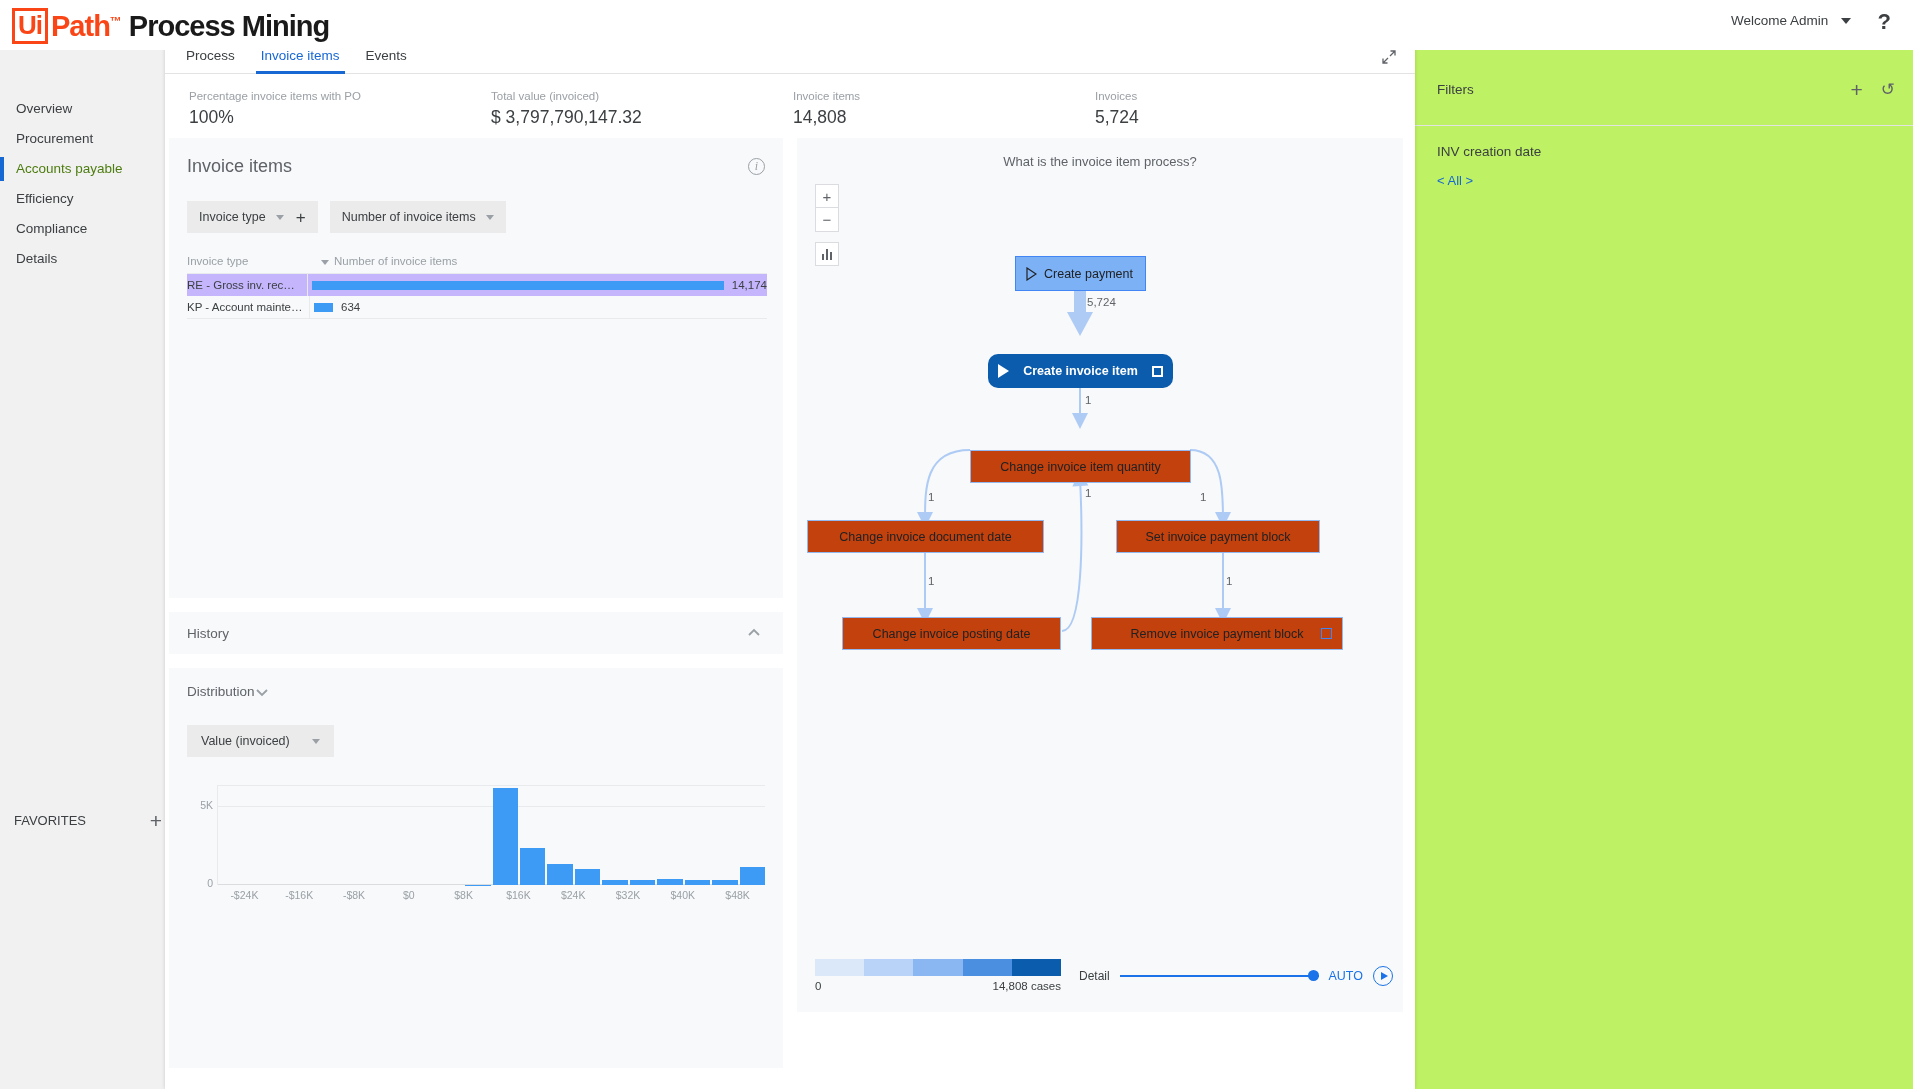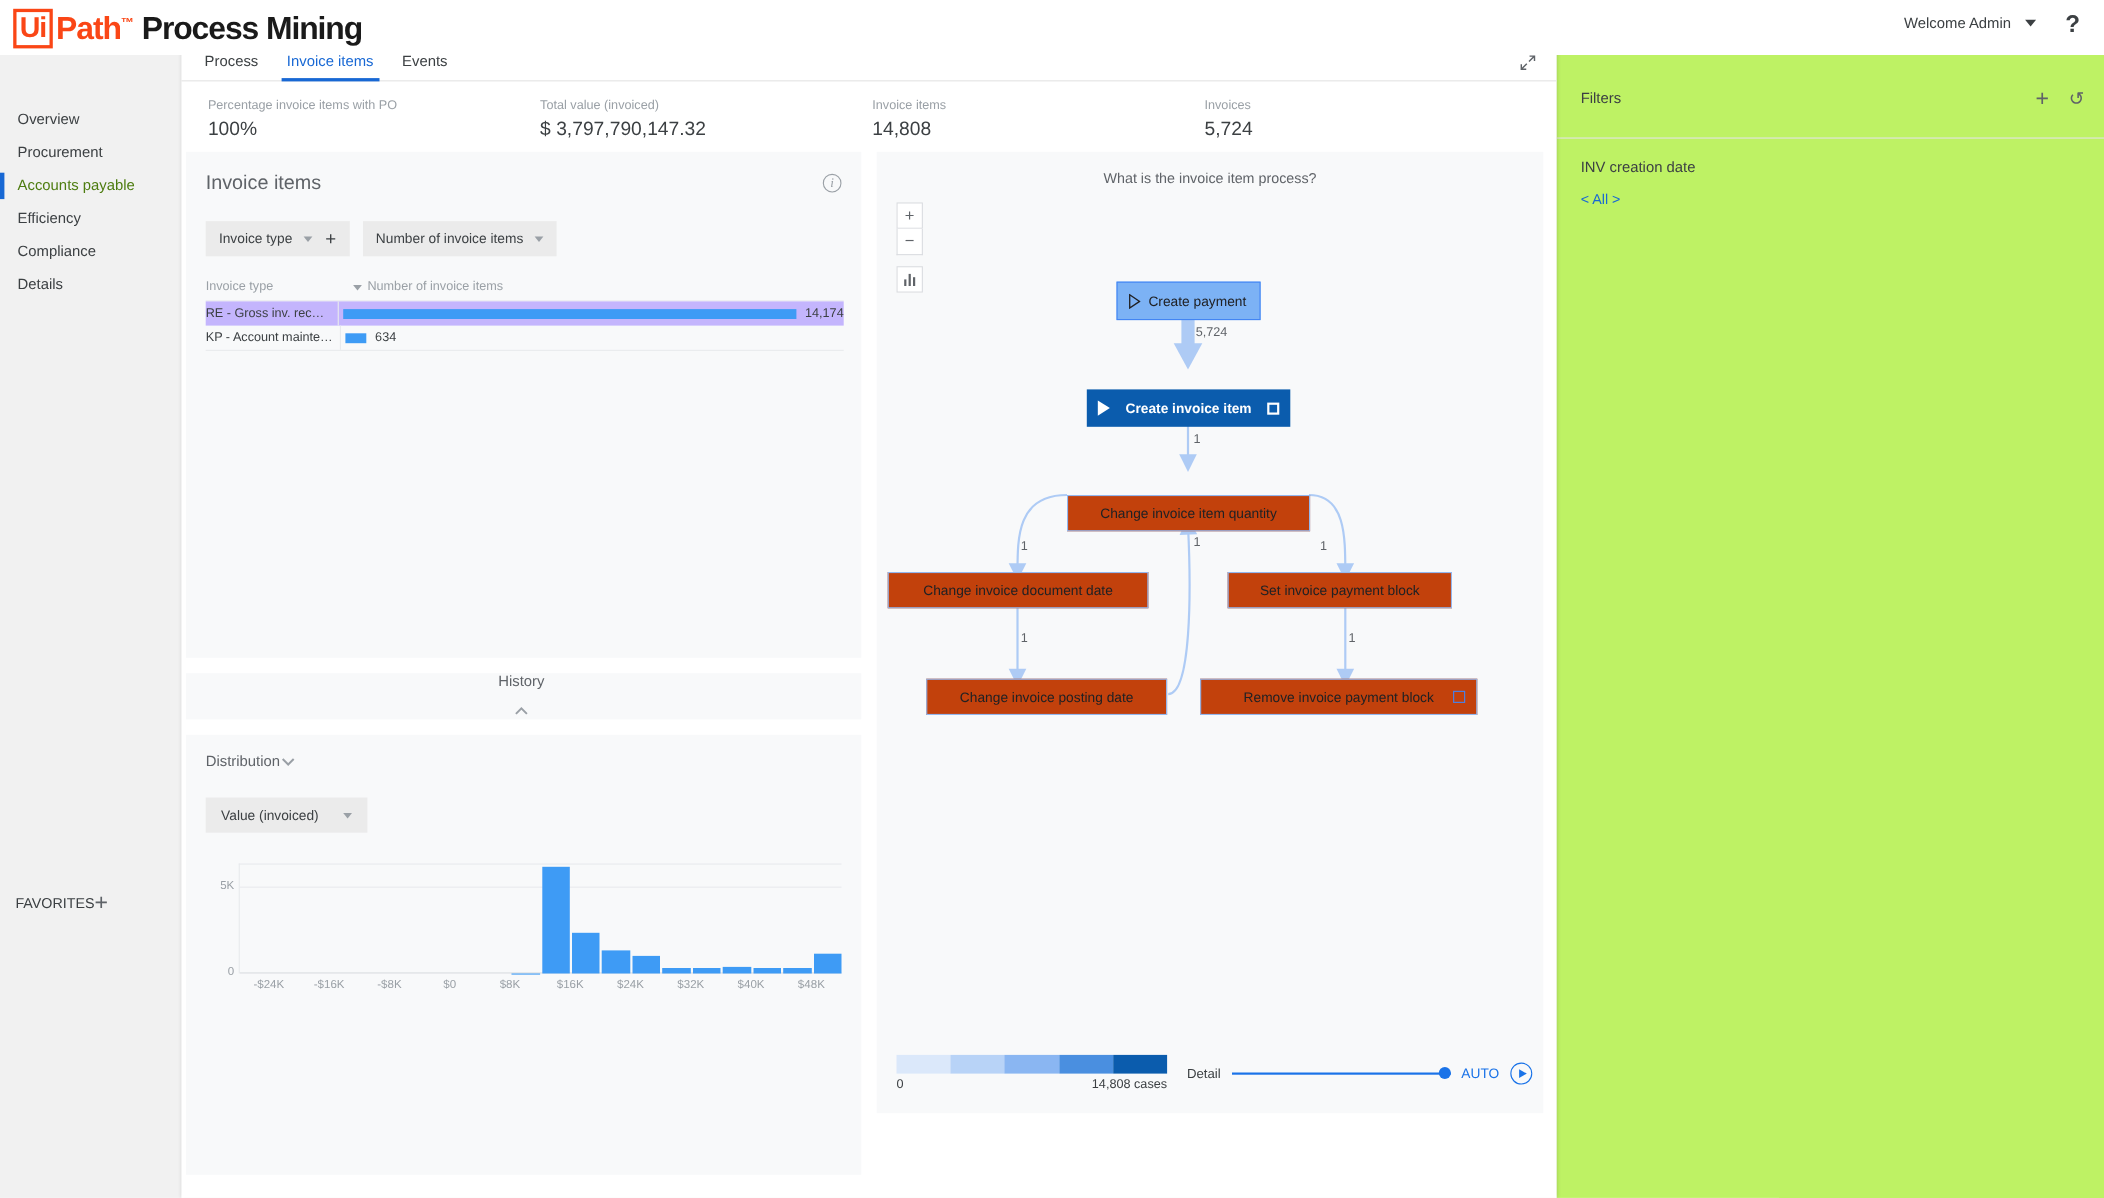--- a/index.html
+++ b/index.html
@@ -47,21 +47,21 @@
     margin-bottom: 0px;
   }
   .nav-item + .nav-item { margin-top: 0; }
   .nav-item.active { color: #4d7c0f; }
   .nav-item.active::before {
     content: ""; position: absolute; left: 0; top: 3px;
     width: 4px; height: 24px; background: #1868d4;
   }
   .favorites {
     position: absolute; left: 0; bottom: 258px; width: 180px;
-    display: flex; align-items: center; 
+    display: flex; align-items: center; justify-content: space-between;
     padding: 0 18px 0 14px; font-size: 13px; color: #3c4043;
   }
   .fav-plus { font-size: 21px; color: #5f6368; cursor: pointer; line-height: 1; }
 
   
   .filters {
     position: absolute; right: 0; top: 50px; width: 498px; height: 1039px;
     background: #bef264; border-left: none;
   }
   .filters-head {
@@ -145,21 +145,21 @@
   .trow.alt { background: #c4b5fd; }
   .td-cat { width: 122px; white-space: nowrap; overflow: hidden; text-overflow: ellipsis; padding-right: 6px; }
   .bar-wrap { flex: 1; display: flex; align-items: center; border-left: 1px solid #e8eaed; padding-left: 4px; height: 22px; }
   .bar { height: 9px; background: #3e9bf5; }
   .bar-val { font-size: 11.5px; color: #3c4043; margin-left: 8px; white-space: nowrap; }
   .tbl-foot { border-bottom: 1px solid #e8eaed; }
 
   
   .hist-card {
     height: 42px; margin-top: 14px; display: flex; align-items: center;
-    justify-content: space-between; padding: 0 22px 0 18px; flex-direction: column;
+    justify-content: space-between; padding: 0 22px 0 18px;
   }
   .sec-title { font-size: 13.5px; color: #5f6368; }
   .chev { width: 14px; height: 14px; cursor: pointer; }
 
   
   .dist-card { height: 400px; margin-top: 14px; padding: 16px 18px 0 18px; position: relative; }
   .dist-head { display: flex; align-items: center; justify-content: flex-start; }
   .dist-sel {
     background: #ebebeb; height: 32px; display: inline-flex; align-items: center;
     padding: 0 14px; font-size: 12.5px; color: #3c4043; cursor: pointer; gap: 22px;
@@ -197,21 +197,21 @@
   .bars-ico { display: flex; align-items: flex-end; gap: 1.5px; height: 11px; }
   .bars-ico i { display: block; width: 2.5px; background: #5f6368; }
 
   
   .graph { position: absolute; left: 18px; top: 100px; width: 580px; height: 600px; }
   .gnode {
     position: absolute; display: flex; align-items: center; justify-content: center;
     font-size: 12.5px; box-sizing: border-box; white-space: nowrap;
   }
   .n-light { background: #7cb2f5; border: 1px solid #4285f4; color: #202124; }
-  .n-dark { background: #0b5cad; color: #ffffff; font-weight: bold; }
+  .n-dark { background: #0b5cad; color: #ffffff; font-weight: bold; border-radius: 10px; }
   .n-pale { background: #c2410c; border: 1px solid #93b7ef; color: #202124; }
   .play-tri-outline {
     position: absolute; left: 10px; width: 11px; height: 14px;
   }
   .play-tri-solid {
     position: absolute; left: 10px; width: 0; height: 0;
     border-top: 7px solid transparent; border-bottom: 7px solid transparent;
     border-left: 11px solid #ffffff;
   }
   .endsq { position: absolute; right: 10px; width: 11px; height: 11px; }

